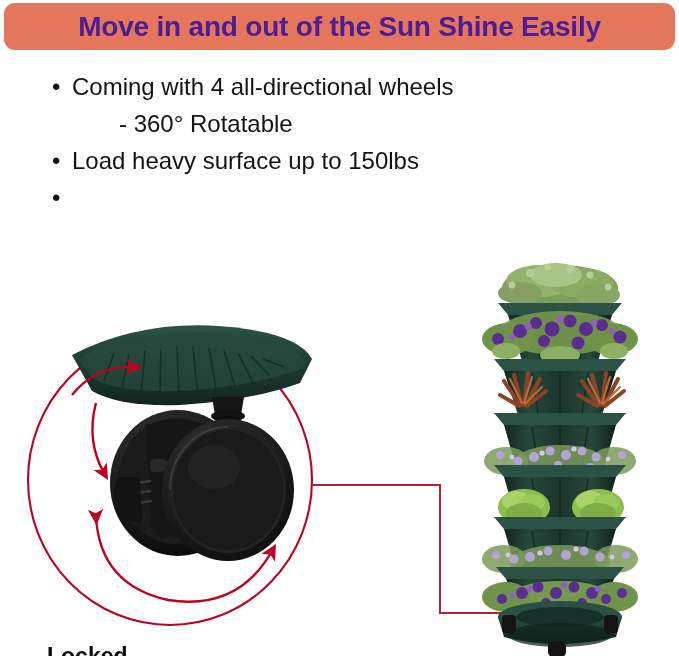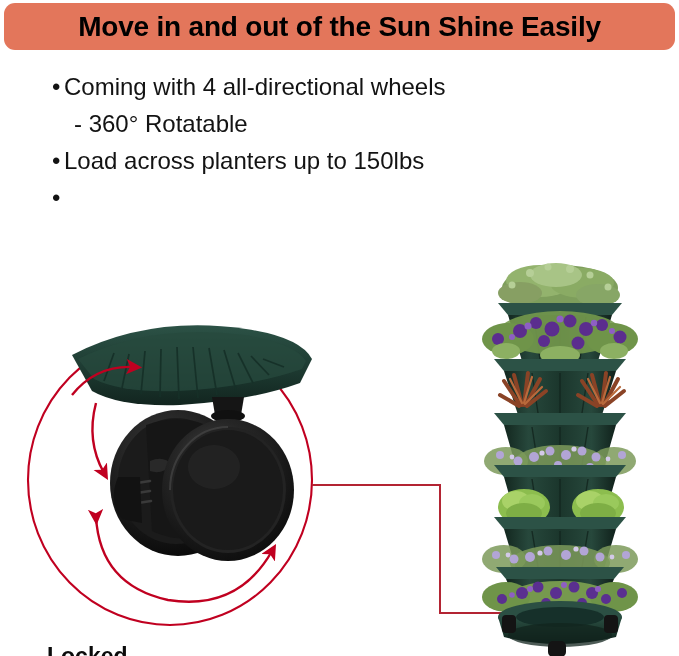--- a/index.html
+++ b/index.html
@@ -24,21 +24,21 @@
     width: 671px;
     height: 47px;
     box-sizing: border-box;
     background: #e3765b;
     border-radius: 11px;
     display: flex;
     align-items: center;
     justify-content: center;
   }
   .banner-text {
-    color: #000000;
+    color: #4c1d95;
     font-size: 28px;
     font-weight: bold;
     letter-spacing: -0.2px;
     white-space: nowrap;
     line-height: 1;
   }
 
   
   .features {
     position: absolute;
@@ -48,31 +48,31 @@
   }
   .feat-row {
     position: relative;
     height: 37px;
     color: #131313;
     font-size: 24px;
     line-height: 37px;
     white-space: nowrap;
   }
   .feat-row.level-1 { padding-left: 52px; }
-  .feat-row.level-2 { padding-left: 74px; text-decoration: underline; }
+  .feat-row.level-2 { padding-left: 119px; text-decoration: underline; }
   .feat-bullet {
     position: absolute;
     left: 52px;
     top: 0;
     width: 20px;
     font-size: 24px;
     line-height: 37px;
   }
   .feat-label { display: inline-block; }
-  .feat-row.level-1 .feat-label { margin-left: 12px; text-align: center; }
+  .feat-row.level-1 .feat-label { margin-left: 20px; text-align: center; }
 
   
   .illustration {
     position: absolute;
     left: 0;
     top: 255px;
     width: 679px;
     height: 401px;
   }
   .illustration svg {
@@ -108,21 +108,21 @@
     <span class="feat-label">Coming with 4 all-directional wheels</span>
   </div>
 
   <div class="feat-row level-2">
     <span class="feat-label"><span>-</span>&nbsp;<span>360° Rotatable</span></span>
   </div>
 
 
   <div class="feat-row level-1">
     <span class="feat-bullet">•</span>
-    <span class="feat-label">Load across planters up to 150lbs</span>
+    <span class="feat-label">Load heavy surface up to 150lbs</span>
   </div>
 
   <div class="feat-row level-1">
     <span class="feat-bullet">•</span>
   </div>
 
 </div>
 
 <div class="illustration">
 

